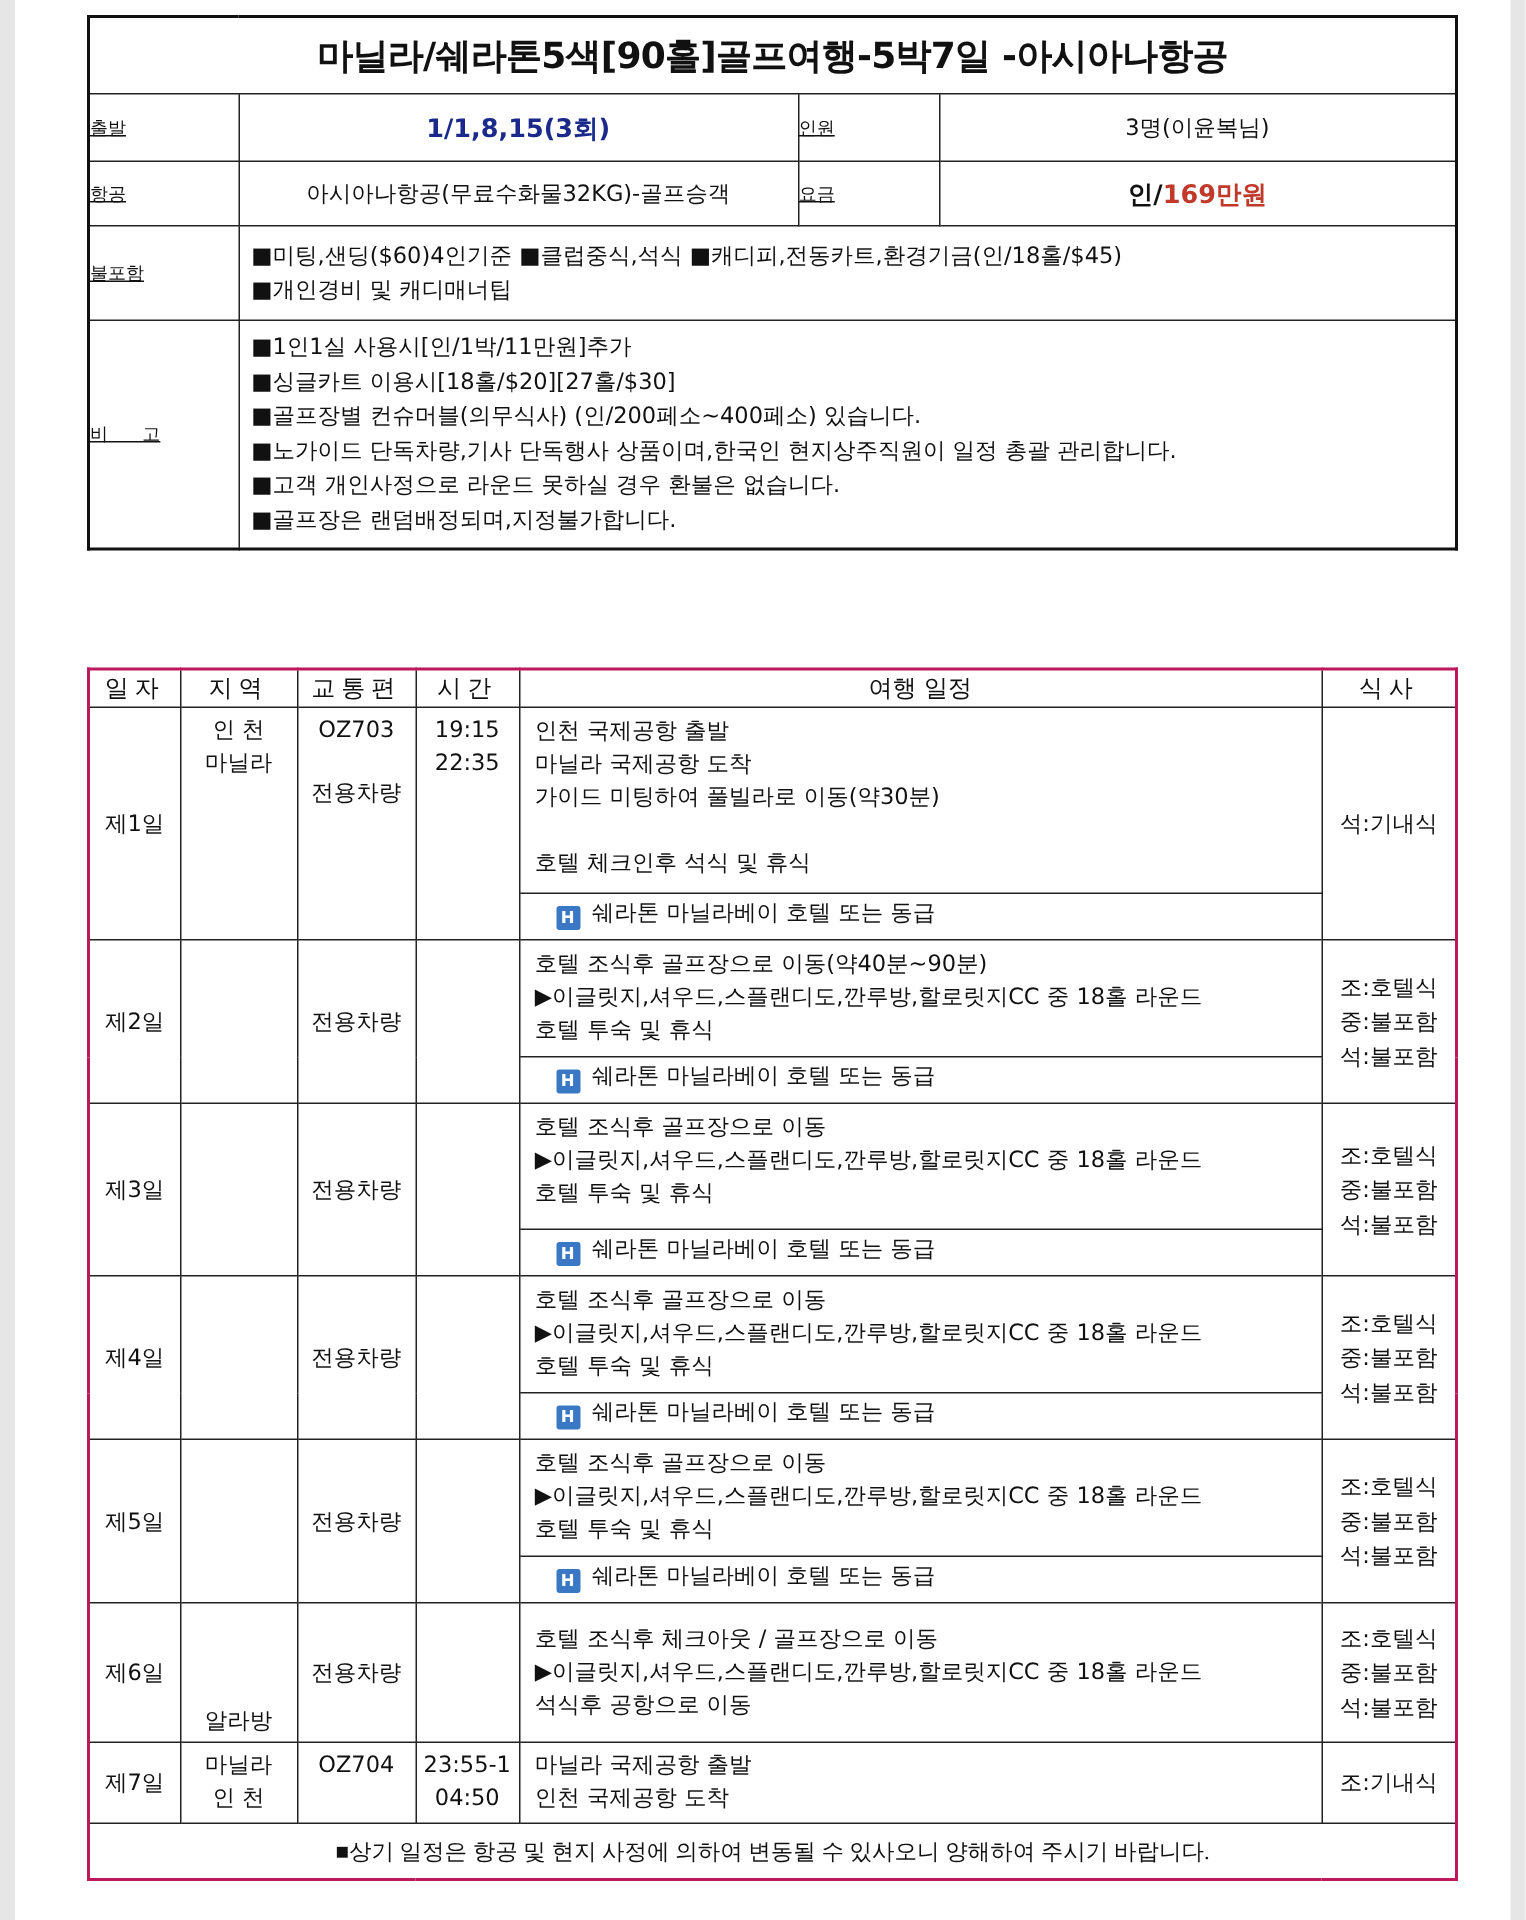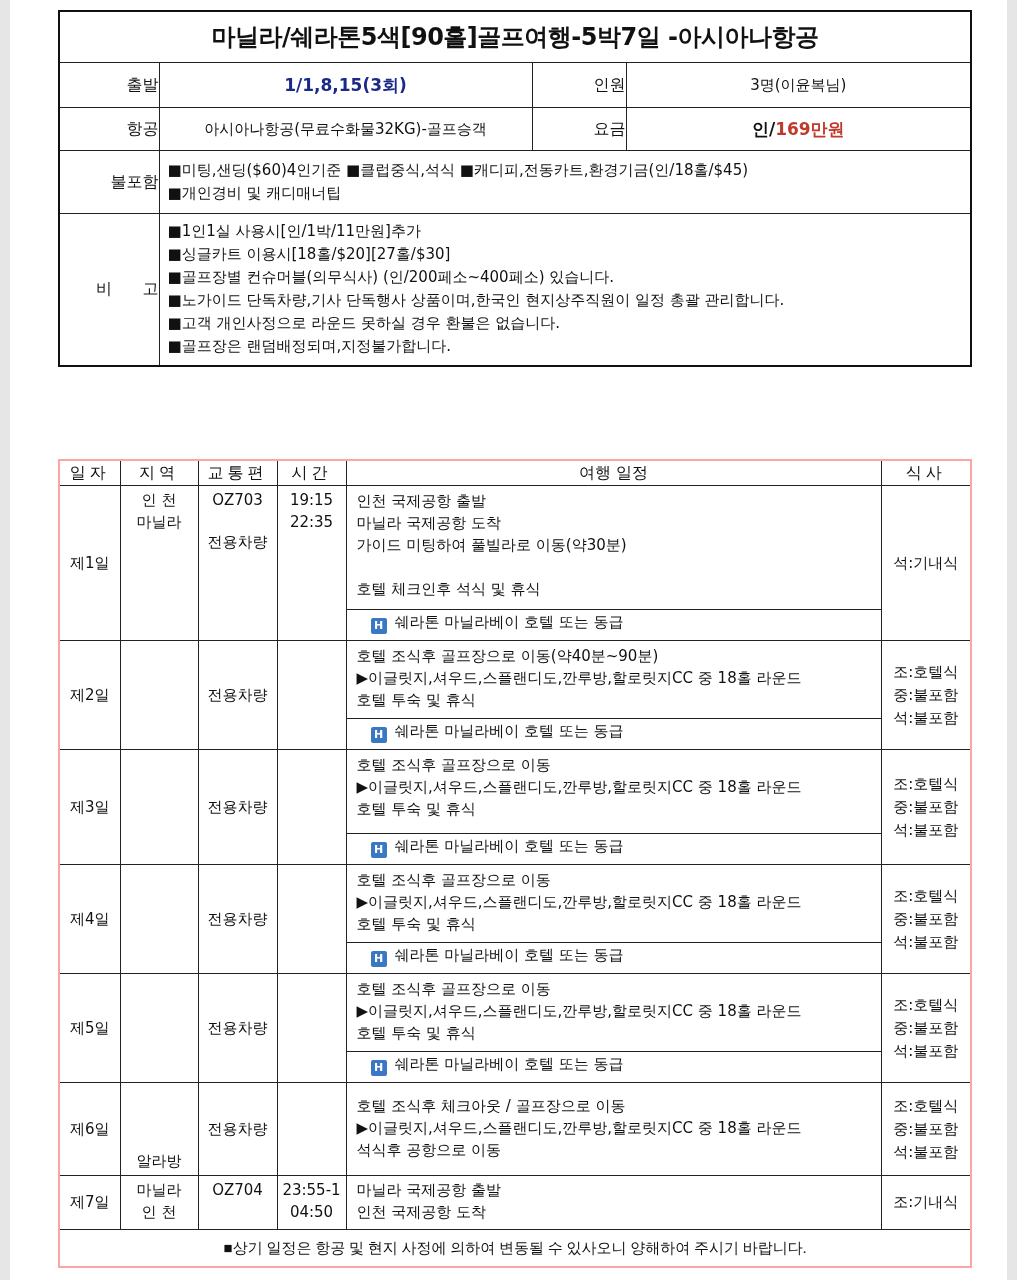--- a/index.html
+++ b/index.html
@@ -11,31 +11,31 @@
   .edge-left { position: absolute; left: 0; top: 0; width: 10px; height: 1280px; background: #e6e6e6; }
   .edge-right { position: absolute; left: 1007px; top: 0; width: 10px; height: 1280px; background: #e6e6e6; }
 
   table { border-collapse: collapse; position: absolute; left: 58px; width: 912px; table-layout: fixed; }
   td, th { border: 1px solid #222; padding: 0; font-weight: normal; font-size: 15px; }
 
   
   #info { top: 10px; border: 2px solid #111; }
   #info td { border: 1.5px solid #222; }
   .title-cell { height: 50px; text-align: center; font-size: 24px; font-weight: bold; letter-spacing: -0.5px; margin-left: 16px; }
-  .lbl { text-align: right; font-size: 16px; }
+  .lbl { text-align: left; font-size: 12px; text-decoration: underline; }
   .val-center { text-align: center; }
   .blue { color: #1b2a8a; font-weight: bold; font-size: 17px; }
   .red { color: #c0392b; font-weight: bold; }
   .strong { font-weight: bold; font-size: 17px; }
   .list-cell { padding: 4px 8px 4px 8px; font-size: 15px; line-height: 23px; }
   .list-cell div { white-space: nowrap; }
   .inc-items span { margin-right: 18px; }
 
   
-  #itin { top: 459px; border: 2px solid #fca5a5; }
+  #itin { top: 445px; border: 2px solid #be185d; }
   #itin th { height: 24px; font-size: 16px; text-align: center; letter-spacing: 4px; }
   #itin td { vertical-align: top; font-size: 15px; }
   .daycell { text-align: center; vertical-align: middle !important; font-size: 15px; }
   .regioncell { text-align: center; line-height: 22px; padding-top: 3px !important; }
   .flightcell { text-align: center; line-height: 22px; padding-top: 3px !important; }
   .timecell { text-align: center; line-height: 22px; padding-top: 3px !important; }
   .mealcell { text-align: center; vertical-align: middle !important; line-height: 23px; }
   .sched { padding: 4px 10px !important; line-height: 22px; }
   .sched div { white-space: nowrap; min-height: 22px; }
   .hotelrow td.hotel { padding: 3px 24px !important; height: 24px; vertical-align: middle; }

